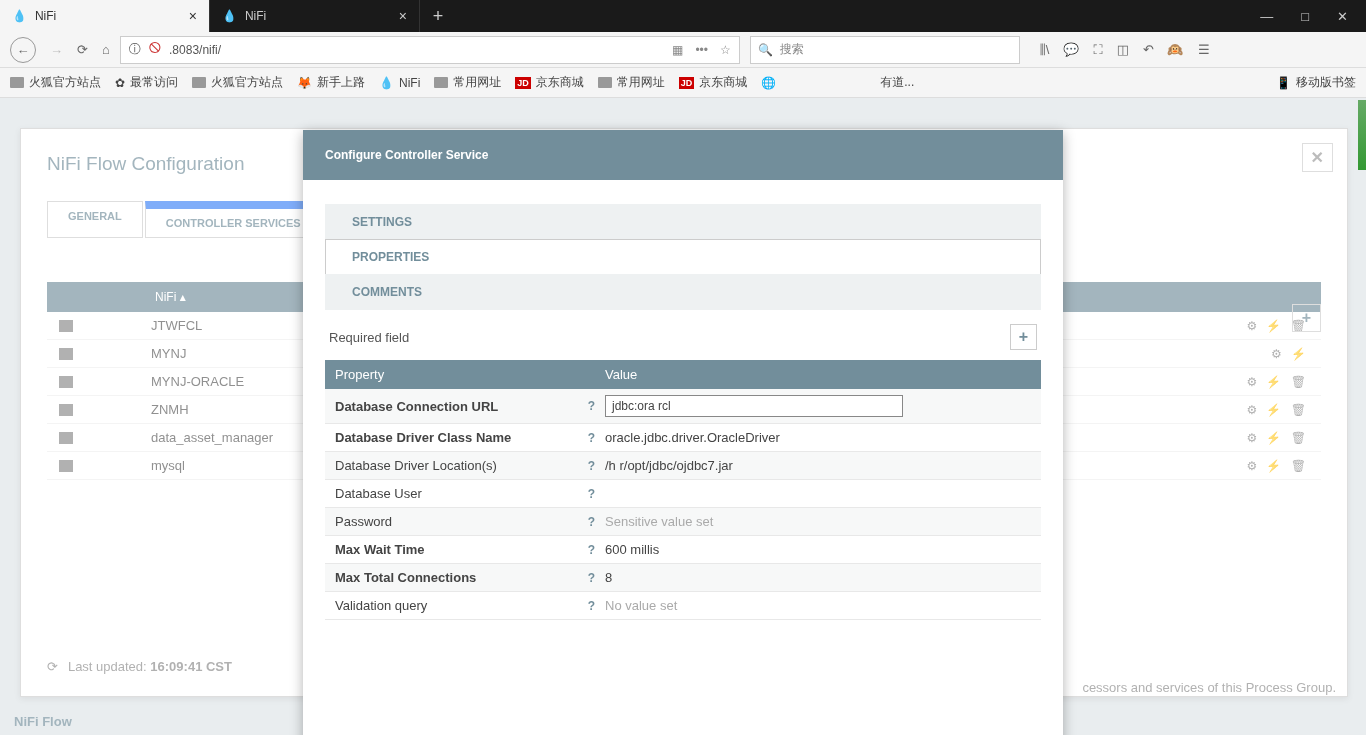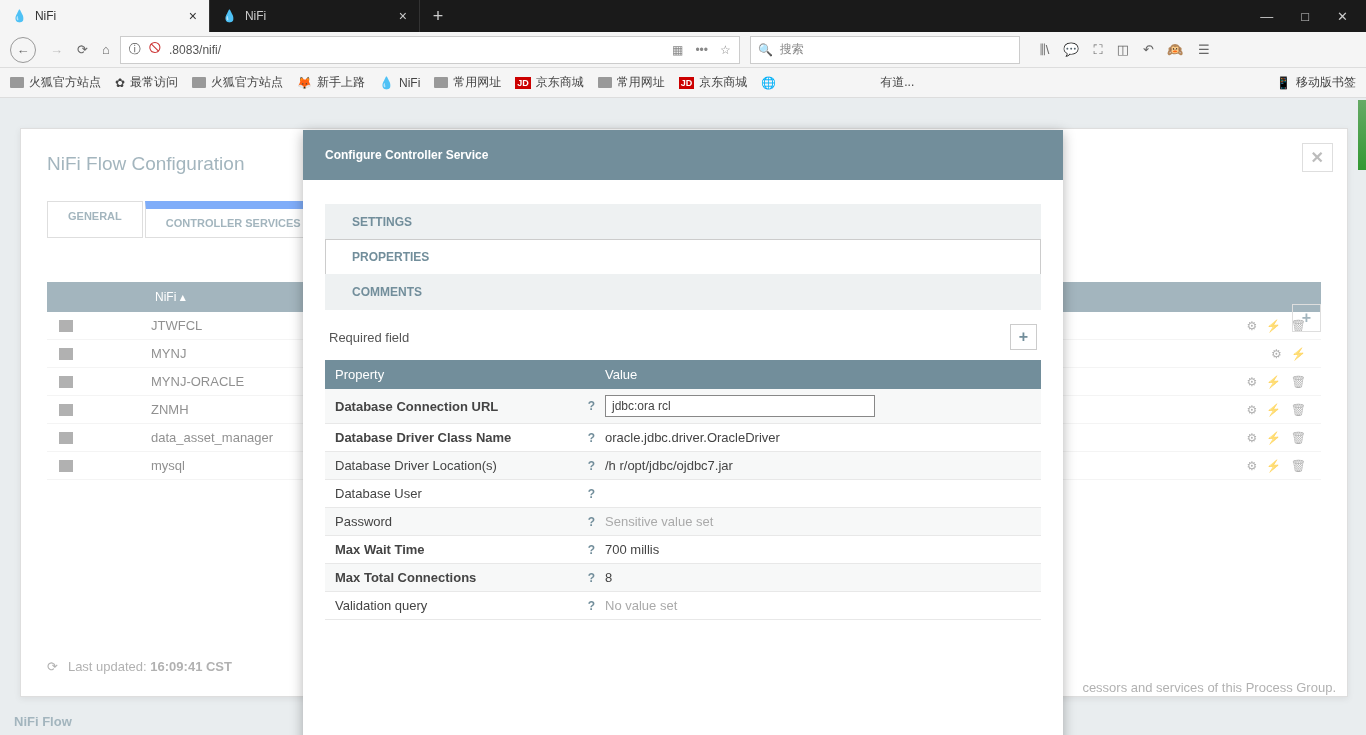--- a/index.html
+++ b/index.html
@@ -59,21 +59,21 @@
 .prop-head { background: #728e9b; color: #fff; display: flex; font-size: 13px; }
 .ph-cell { padding: 7px 10px; }
 .ph-prop { width: 270px; }
 .prop-row { display: flex; align-items: center; font-size: 13px; color: #444; border-bottom: 1px solid #e8e8e8; }
 .prop-row.alt { background: #f7f8f8; }
 .pr-name { width: 248px; padding: 6px 10px; }
 .pr-name.bold { font-weight: bold; }
 .pr-help { width: 22px; text-align: right; color: #728e9b; font-weight: bold; font-size: 12px; }
 .pr-val { flex: 1; padding: 6px 10px; }
 .pr-val.sens { color: #aaa; }
-.pr-edit { width: 270px; border: 1px solid #888; background: #fff; height: 22px; display: flex; align-items: center; padding: 0 6px; font-size: 12px; }
+.pr-edit { width: 298px; border: 1px solid #888; background: #fff; height: 22px; display: flex; align-items: center; padding: 0 6px; font-size: 12px; }
 .modal-foot { display: flex; justify-content: flex-end; padding: 14px 0 0; }
 .btn { padding: 8px 26px; font-size: 13px; font-weight: bold; cursor: pointer; border: none; }
 .btn-cancel { background: #e8eef0; color: #728e9b; }
 .btn-apply { background: #728e9b; color: #fff; }
 
 .hidden-bar { position: absolute; right: 0; top: 100px; width: 8px; height: 70px; background: linear-gradient(#6a6,#393); }
 </style>
 </head>
 <body>
 
@@ -280,21 +280,21 @@
           <div class="pr-val"><span>  </span></div>
         </div>
         <div class="prop-row alt">
           <div class="pr-name">Password</div>
           <div class="pr-help">?</div>
           <div class="pr-val sens"><span>Sensitive value set</span></div>
         </div>
         <div class="prop-row">
           <div class="pr-name bold">Max Wait Time</div>
           <div class="pr-help">?</div>
-          <div class="pr-val"><span>700 millis</span></div>
+          <div class="pr-val"><span>600 millis</span></div>
         </div>
         <div class="prop-row alt">
           <div class="pr-name bold">Max Total Connections</div>
           <div class="pr-help">?</div>
           <div class="pr-val"><span>8</span></div>
         </div>
         <div class="prop-row">
           <div class="pr-name">Validation query</div>
           <div class="pr-help">?</div>
           <div class="pr-val sens"><span>No value set</span></div>

